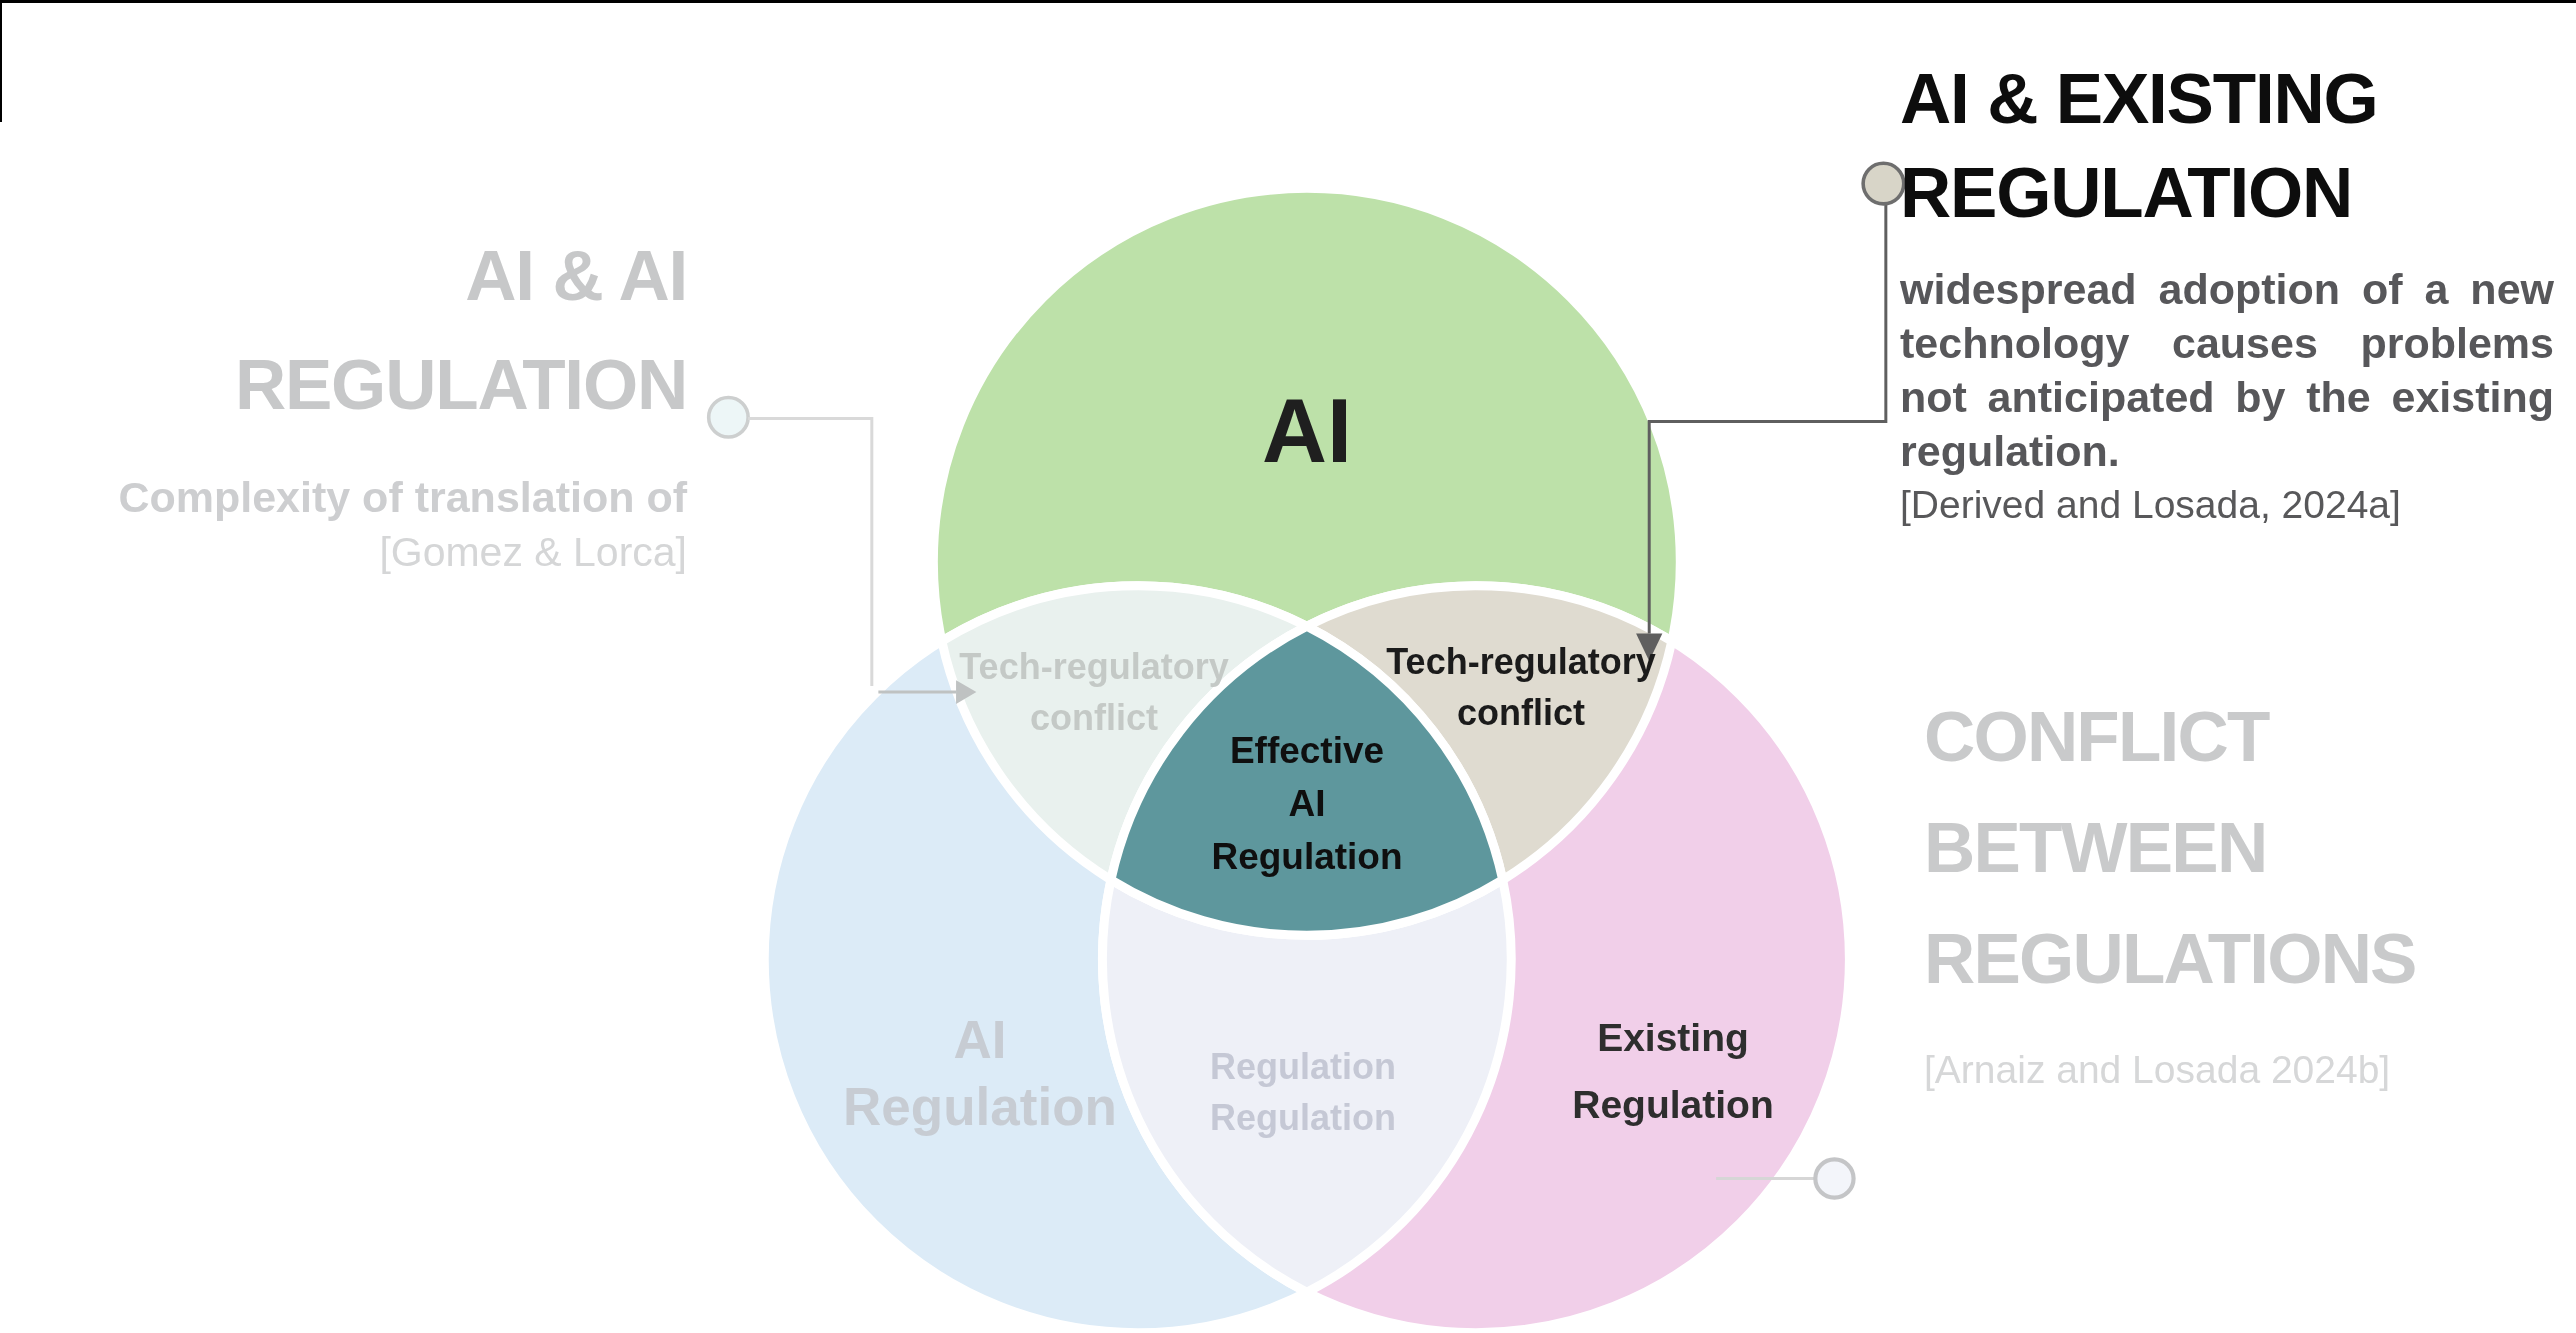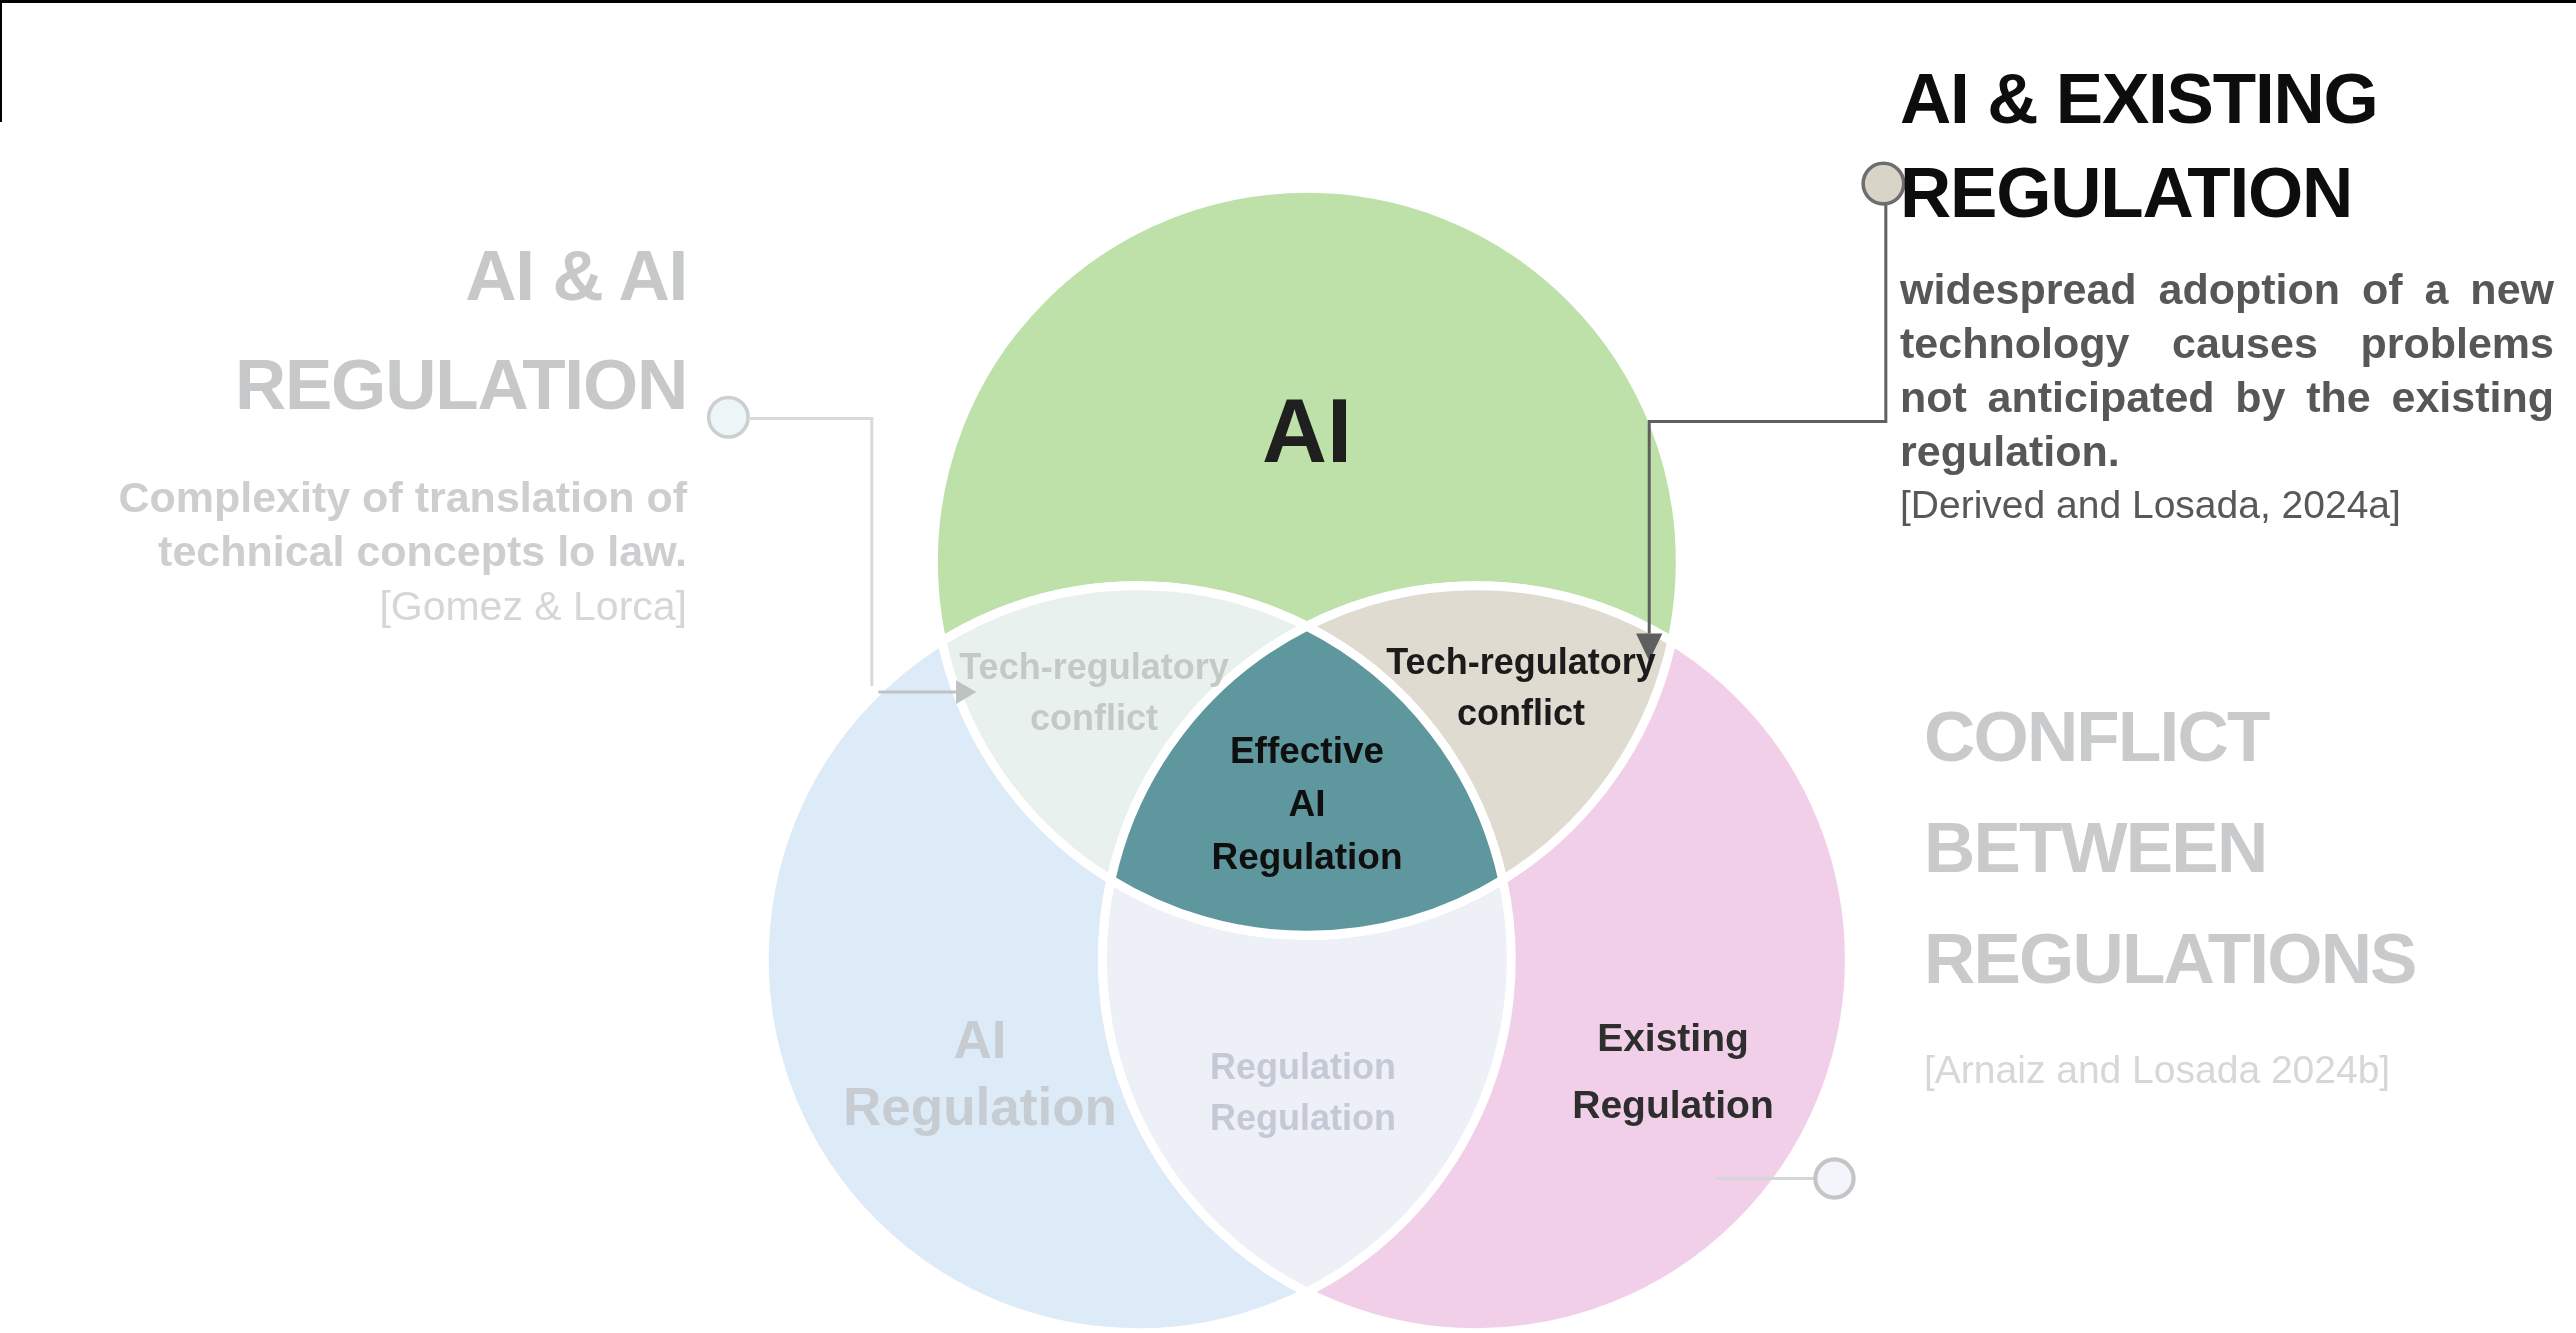--- a/index.html
+++ b/index.html
@@ -80,21 +80,20 @@
     </g>
   </svg>
 
   <div class="txt panel-left">
     <div class="ttl">
       <div>AI &amp; AI</div>
       <div>REGULATION</div>
     </div>
     <div class="bdy">
       <div>Complexity of translation of</div>
-      <div>technical concepts lo law.</div>
     </div>
     <div class="cit">[Gomez &amp; Lorca]</div>
   </div>
 
   <div class="txt panel-topright">
     <div class="ttl">
       <div>AI &amp; EXISTING</div>
       <div>REGULATION</div>
     </div>
     <div class="bdy">widespread adoption of a new technology causes problems not anticipated by the existing regulation.</div>

